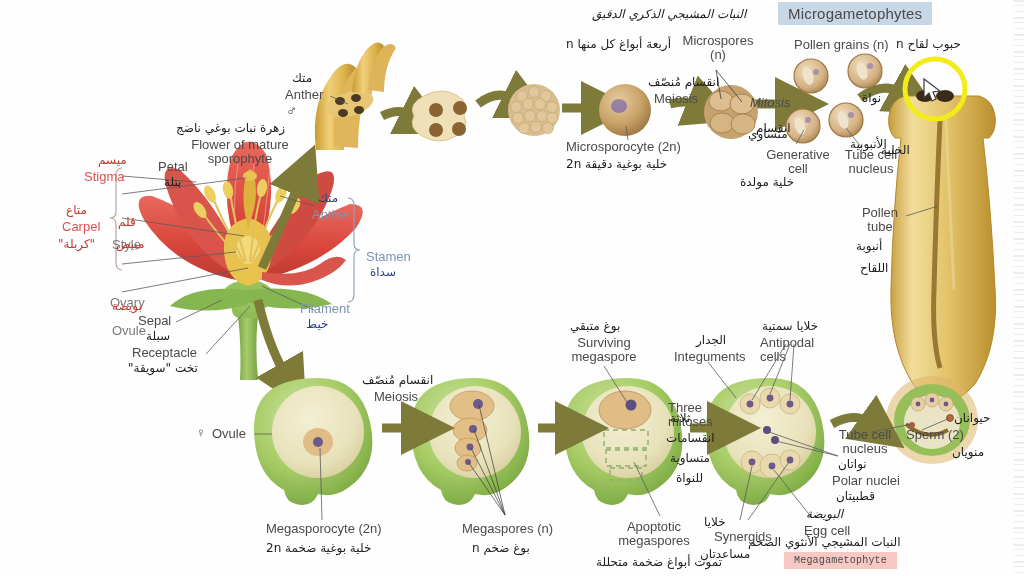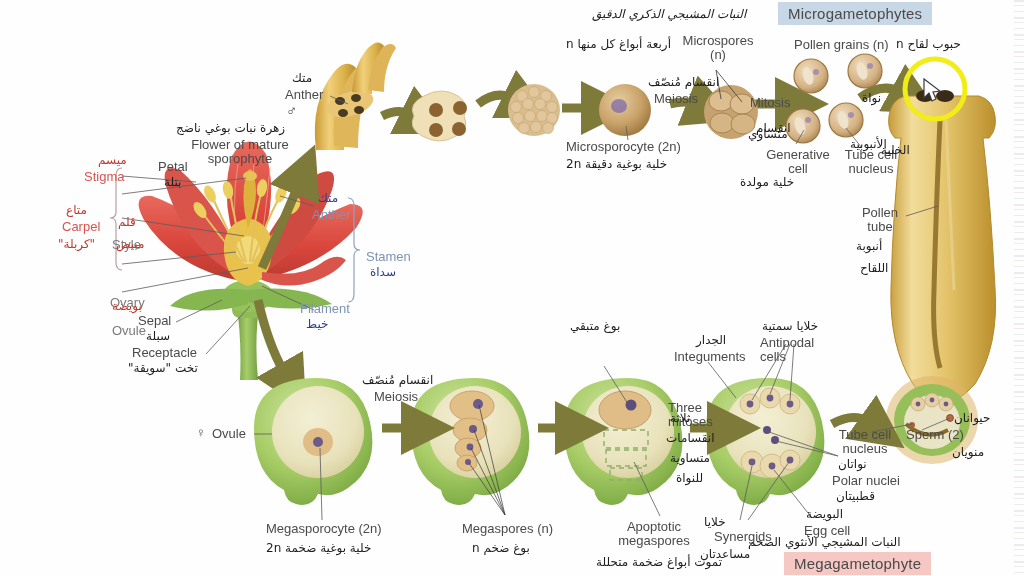--- a/index.html
+++ b/index.html
@@ -389,38 +389,38 @@
       <path d="M122,168 q-6,0 -6,8 v36 q0,6 -6,6 q6,0 6,6 v38 q0,8 6,8"></path>
     </g>
     <g stroke="#8fa3c0" stroke-width="1.2" fill="none">
       <path d="M348,198 q6,0 6,8 v38 q0,6 6,6 q-6,0 -6,6 v38 q0,8 -6,8"></path>
     </g>
   </svg>
 
   <div class="banner micro" style="left:778px;top:2px;">Microgametophytes</div>
   <div class="ar" style="left:592px;top:8px;font-style:italic;">النبات المشيجي الذكري الدقيق</div>
 
-  <div class="banner mega" style="left:784px;top:552px;font-size:15px;">Megagametophyte</div>
+  <div class="banner mega" style="left:784px;top:552px;font-size:10px;font-family:Liberation Mono, monospace;">Megagametophyte</div>
   <div class="ar" style="left:748px;top:536px;">النبات المشيجي الأنثوي الضخم</div>
 
   <div class="lbl" style="left:285px;top:88px;">Anther</div>
   <div class="ar" style="left:292px;top:72px;">متك</div>
   <div class="lbl" style="left:286px;top:104px;font-size:15px;">♂</div>
 
   <div class="lbl" style="left:654px;top:92px;">Meiosis</div>
   <div class="ar" style="left:648px;top:76px;">انقسام مُنصّف</div>
 
   <div class="lbl" style="left:566px;top:140px;">Microsporocyte (2n)</div>
   <div class="ar" style="left:566px;top:158px;">خلية بوغية دقيقة 2n</div>
 
   <div class="lbl c" style="left:672px;top:34px;width:92px;">Microspores
 (n)</div>
   <div class="ar" style="left:566px;top:38px;">أربعة أبواغ كل منها n</div>
 
-  <div class="lbl" style="left:750px;top:96px;">Mitosis</div>
+  <div class="lbl" style="left:750px;top:96px;font-style:italic;">Mitosis</div>
   <div class="ar" style="left:756px;top:80px;margin-top:42px;">انقسام</div>
   <div class="ar" style="left:748px;top:128px;">متساوي</div>
 
   <div class="lbl c" style="left:758px;top:148px;width:80px;">Generative
 cell</div>
   <div class="ar" style="left:740px;top:176px;">خلية مولدة</div>
 
   <div class="lbl" style="left:794px;top:38px;text-align:right;">Pollen grains (n)</div>
   <div class="ar" style="left:896px;top:38px;">حبوب لقاح n</div>
 
@@ -478,20 +478,22 @@
 
   <div class="lbl" style="left:374px;top:390px;">Meiosis</div>
   <div class="ar" style="left:362px;top:374px;">انقسام مُنصّف</div>
 
   <div class="lbl" style="left:266px;top:522px;">Megasporocyte (2n)</div>
   <div class="ar" style="left:266px;top:542px;">خلية بوغية ضخمة 2n</div>
 
   <div class="lbl" style="left:462px;top:522px;">Megaspores (n)</div>
   <div class="ar" style="left:472px;top:542px;">بوغ ضخم n</div>
 
+  <div class="lbl c" style="left:556px;top:336px;width:96px;">Surviving
+megaspore</div>
   <div class="ar" style="left:570px;top:320px;">بوغ متبقي</div>
 
   <div class="lbl c" style="left:604px;top:520px;width:100px;">Apoptotic
 megaspores</div>
   <div class="ar" style="left:596px;top:556px;">تموت أبواغ ضخمة متحللة</div>
 
   <div class="lbl" style="left:668px;top:374px;margin-top:27px;">Three
 mitoses</div>
   <div class="ar" style="left:670px;top:412px;">ثلاثة</div>
   <div class="ar" style="left:666px;top:432px;">انقسامات</div>
@@ -503,21 +505,21 @@
 
   <div class="lbl" style="left:760px;top:336px;">Antipodal
 cells</div>
   <div class="ar" style="left:762px;top:320px;">خلايا سمتية</div>
 
   <div class="lbl" style="left:714px;top:530px;">Synergids</div>
   <div class="ar" style="left:704px;top:516px;">خلايا</div>
   <div class="ar" style="left:700px;top:548px;">مساعدتان</div>
 
   <div class="lbl" style="left:804px;top:524px;">Egg cell</div>
-  <div class="ar" style="left:806px;top:508px;">البويضة</div>
+  <div class="ar" style="left:806px;top:508px;font-style:italic;">البويضة</div>
 
   <div class="lbl" style="left:832px;top:474px;">Polar nuclei</div>
   <div class="ar" style="left:838px;top:458px;">نواتان</div>
   <div class="ar" style="left:836px;top:490px;">قطبيتان</div>
 
   <div class="lbl c" style="left:832px;top:428px;width:66px;">Tube cell
 nucleus</div>
 
   <div class="lbl" style="left:906px;top:428px;">Sperm (2)</div>
   <div class="ar" style="left:954px;top:412px;">حيوانان</div>

